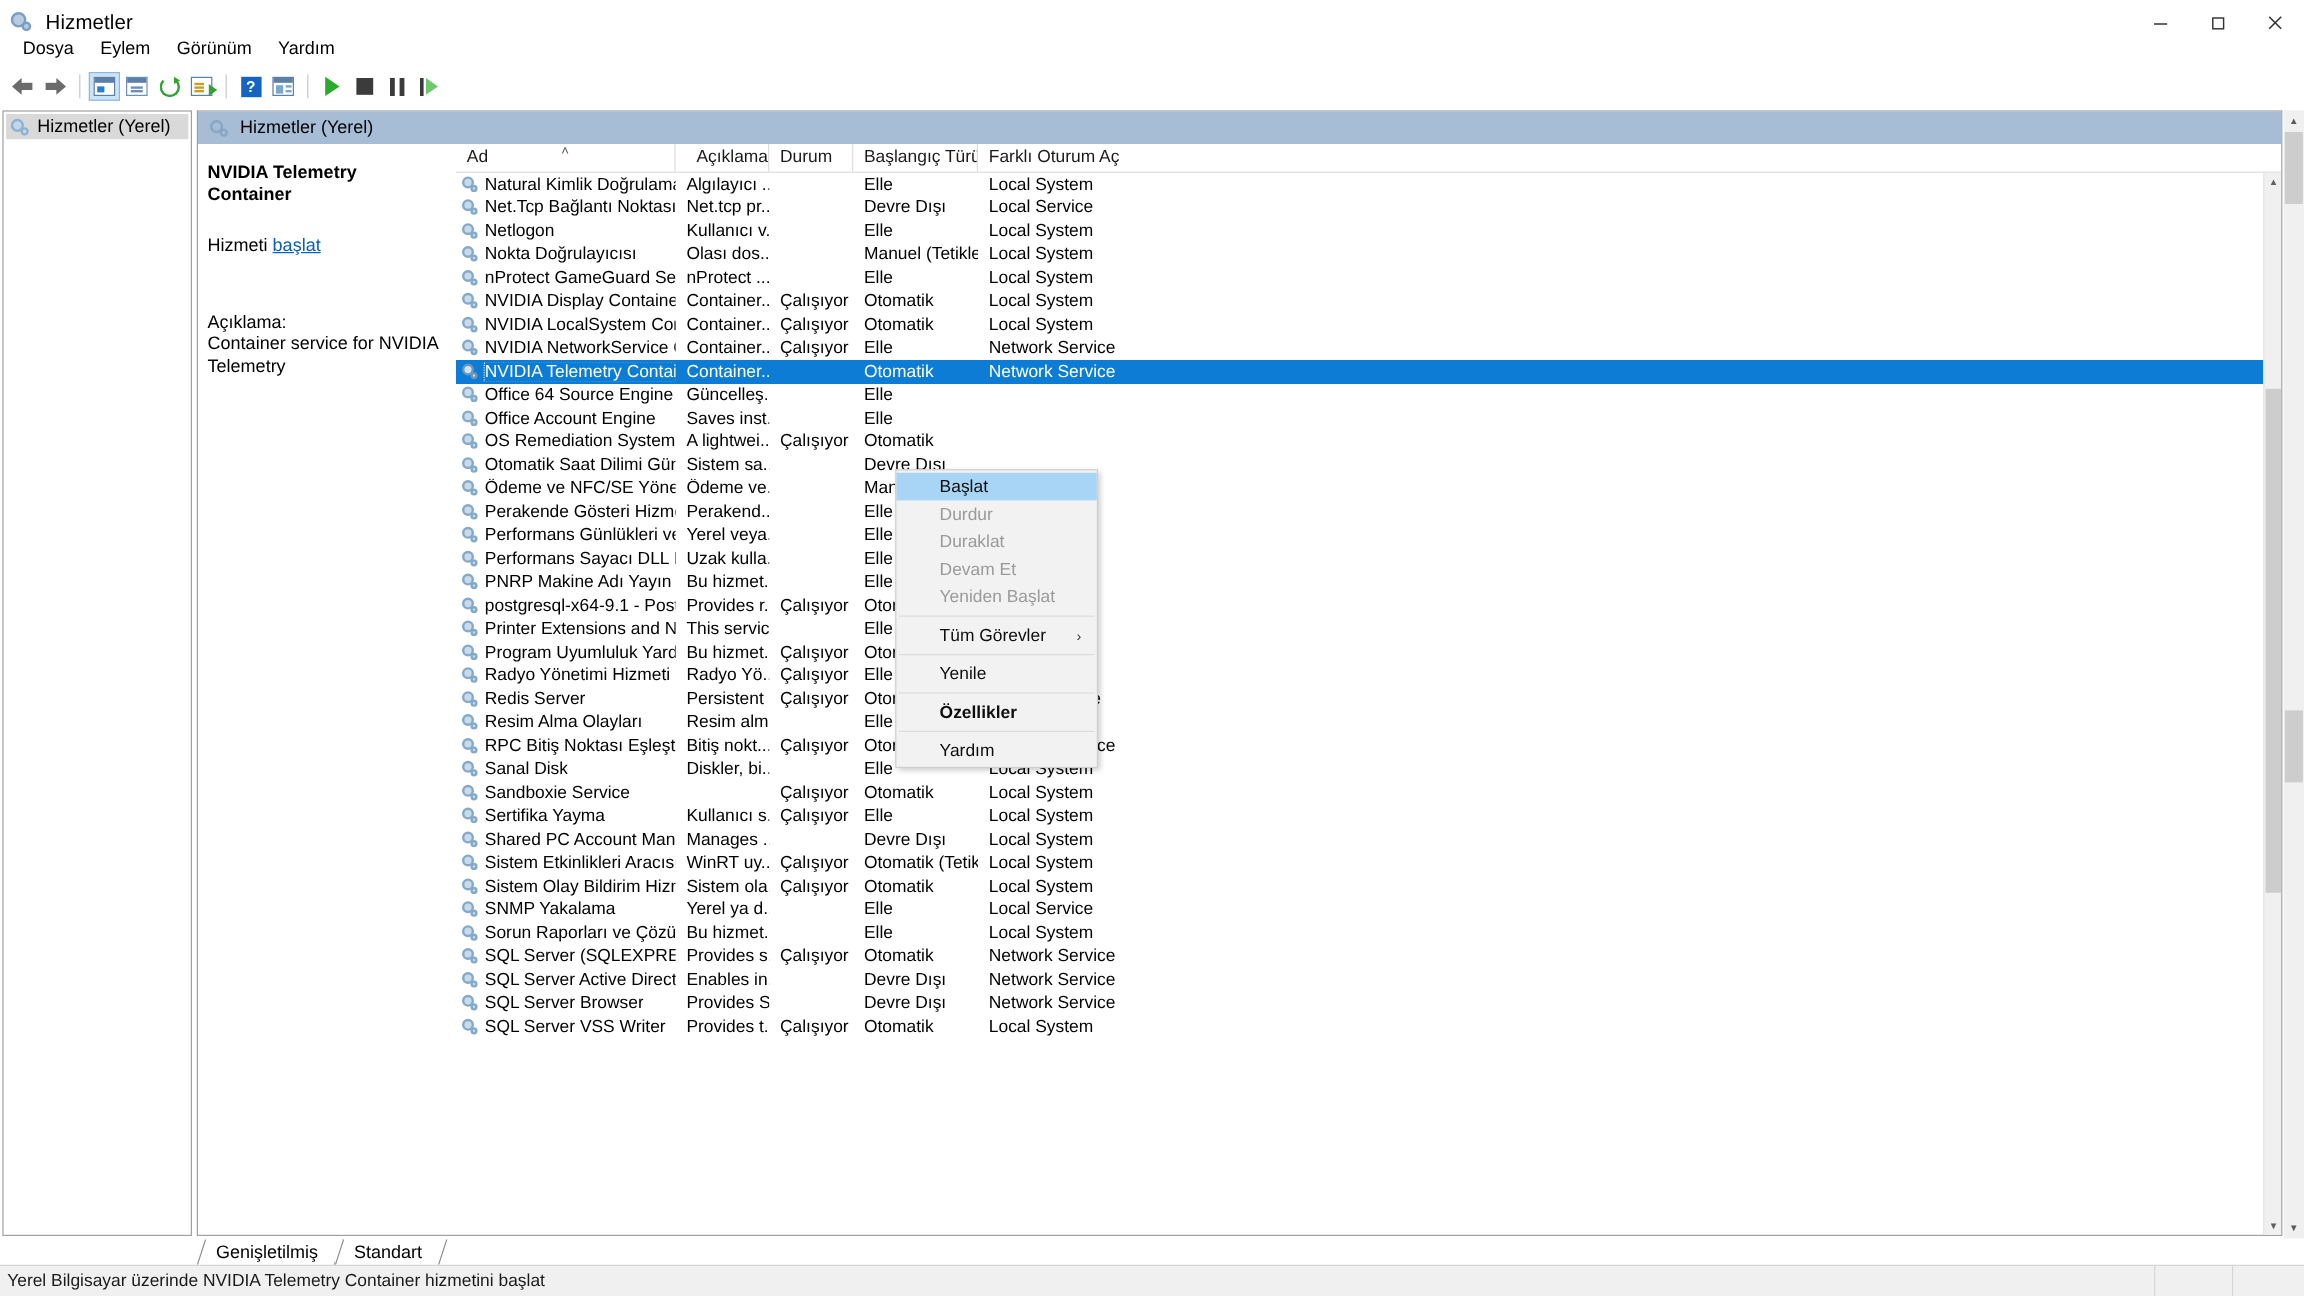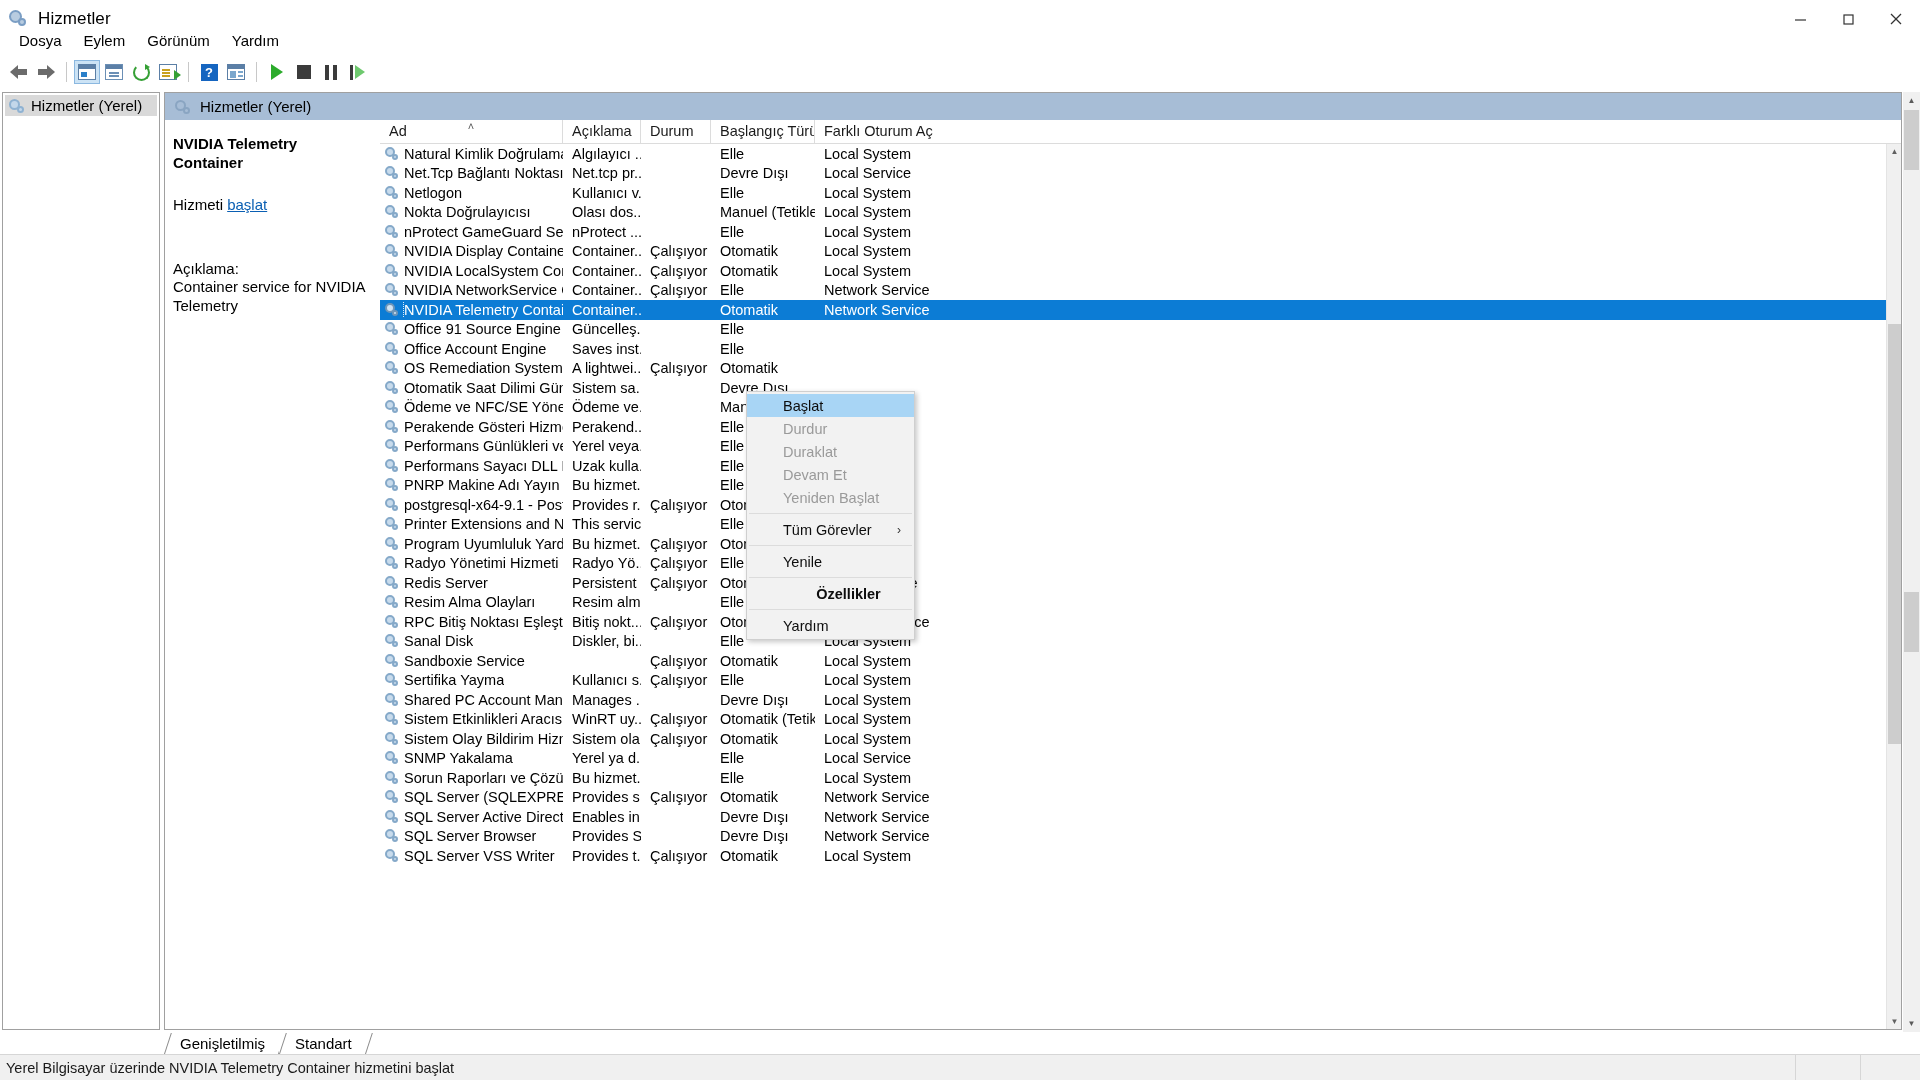--- a/index.html
+++ b/index.html
@@ -159,21 +159,21 @@
   }
   .lheader .hcell {
     font-size: 14.5px; color: #1a1a1a; padding: 3px 0 0 9px;
     border-right: 1px solid #dcdcdc; position: relative; white-space: nowrap; overflow: hidden;
   }
   .sort-caret {
     position: absolute; left: 50%; top: 1px; transform: translateX(-50%);
     font-size: 11px; color: #555; line-height: 1;
   }
   .c-name { width: 183px; }
-  .c-desc { width: 78px; }
+  .c-desc { width: 78px; text-align: right; }
   .c-status { width: 70px; }
   .c-start { width: 104px; }
   .c-logon { width: 126px; border-right: none !important; }
 
   .lrows { position: absolute; left: 0; top: 24px; right: 0; bottom: 0; }
   .lrow { display: flex; height: 19.5px; align-items: center; font-size: 14.5px; color: #000; }
   .lrow.sel { background: #0c7cd5; color: #fff; }
   .lrow .cell { padding-left: 9px; white-space: nowrap; overflow: hidden; }
   .lrow .cell.name { padding-left: 5px; display: flex; align-items: center; gap: 4px; }
   .svc-gear { width: 15px; height: 14px; position: relative; flex: none; }
@@ -201,21 +201,21 @@
     background: #f2f2f2; border: 1px solid #cfcfcf;
     box-shadow: 2px 2px 5px rgba(0,0,0,.22);
     padding: 2px 0; z-index: 50;
   }
   .ctx-item {
     height: 23px; display: flex; align-items: center; padding-left: 36px;
     font-size: 14.5px; color: #0d0d0d; position: relative;
   }
   .ctx-item.hl { background: #a8d5f5; }
   .ctx-item.dis { color: #9a9a9a; }
-  .ctx-item.bold { font-weight: bold; justify-content: center; }
+  .ctx-item.bold { font-weight: bold; }
   .ctx-arrow { position: absolute; right: 13px; font-size: 12px; color: #333; }
   .ctx-sep { height: 1px; background: #dcdcdc; margin: 4px 2px; }
 
   
   .outer-scroll {
     position: absolute; right: 0; top: 92px; width: 17px; height: 940px;
     background: #f0f0f0;
   }
   .os-btn { position:absolute; left:0; width:17px; height:17px; display:flex; align-items:center; justify-content:center; font-size:8px; color:#5a5a5a; }
   .os-thumb { position:absolute; left:1px; width:15px; background:#cdcdcd; }
@@ -503,21 +503,21 @@
               <div class="cell c-status"></div>
               <div class="cell c-start">Otomatik</div>
               <div class="cell c-logon">Network Service</div>
             </div>
             <div class="lrow">
               <div class="cell name c-name">
                 <span class="svc-gear">
                   <span class="s1"></span>
                   <span class="s2"></span>
                 </span>
-                <span class="nametext">Office 91 Source Engine</span>
+                <span class="nametext">Office 64 Source Engine</span>
               </div>
               <div class="cell c-desc">Güncelleş...</div>
               <div class="cell c-status"></div>
               <div class="cell c-start">Elle</div>
               <div class="cell c-logon"></div>
             </div>
             <div class="lrow">
               <div class="cell name c-name">
                 <span class="svc-gear">
                   <span class="s1"></span>

